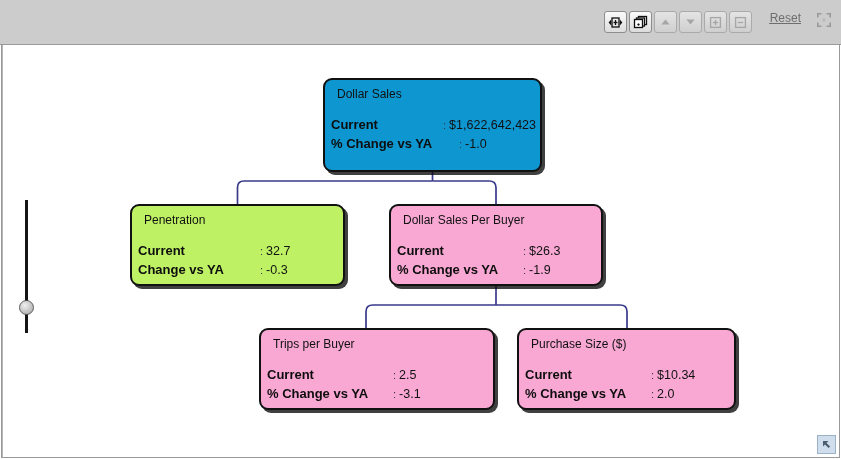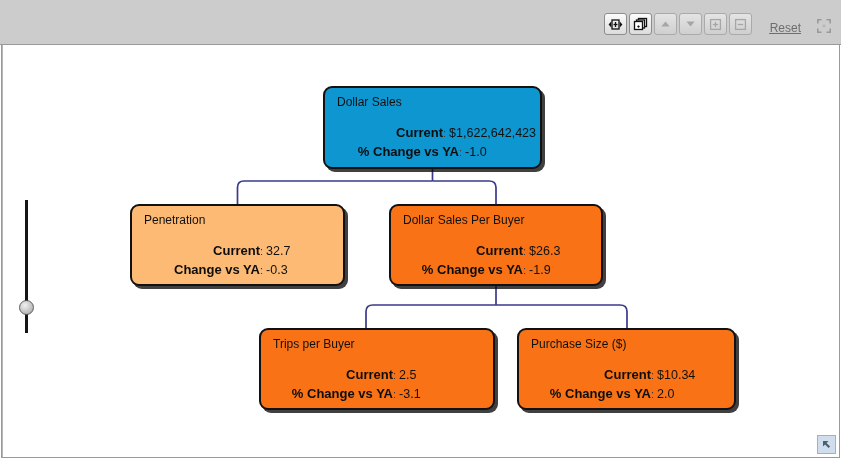--- a/index.html
+++ b/index.html
@@ -36,21 +36,21 @@
     color: #1b1b1b;
     letter-spacing: 0.1px;
     white-space: nowrap;
   }
 
   
   #toolbar {
     position: absolute;
     right: 8px; top: 11px;
     display: flex;
-    align-items: flex-end;
+    align-items: flex-start;
     height: 24px;
     text-decoration: underline;
   }
   .tb-btn {
     width: 23px; height: 22px;
     margin-right: 2px;
     border: 1px solid #8d8d8d;
     border-radius: 3px;
     background: linear-gradient(#fbfbfb, #dcdcdc);
     display: flex;
@@ -148,37 +148,36 @@
   .node-row {
     display: flex;
     align-items: baseline;
     height: 19px;
   }
   .row-label {
     font-size: 13px;
     font-weight: bold;
     color: #0d0d0d;
     white-space: nowrap;
-    text-align: right;
   }
   .row-colon {
     font-size: 11px;
     color: #3a3a3a;
     margin-right: 3px;
   }
   .row-value {
     font-size: 12.5px;
     color: #111111;
     white-space: nowrap;
   }
 
   
   .fill-blue   { background: #0e96d0; }
-  .fill-lblue  { background: #fdba74; padding-left: 28px; }
-  .fill-grey   { background: #f97316; }
+  .fill-lblue  { background: #bef264; padding-left: 28px; }
+  .fill-grey   { background: #f9a8d4; }
 
   
   #connectors {
     position: absolute;
     left: 0; top: 0;
     width: 839px; height: 413px;
     pointer-events: none;
   }
 
   
@@ -286,21 +285,21 @@
 
         <path d="M494 241 L494 260"></path>
 
         <path d="M494 260 L371 260 Q364 260 364 266.5 L364 283"></path>
 
         <path d="M494 260 L618 260 Q625 260 625 266.5 L625 283"></path>
       </g>
     </svg>
 
     <div id="nodes-layer">
-        <div class="node fill-blue" style="left: 321px; top: 41px; width: 219px; height: 83px;">
+        <div class="node fill-blue" style="left: 321px; top: 33px; width: 219px; height: 94px;">
           <div class="node-title">Dollar Sales</div>
           <div class="node-rows">
             <div class="node-row">
               <span class="row-label" style="display: inline-block; width: 128px;">Current</span>
               <span class="row-colon">:</span>
               <span class="row-value">$1,622,642,423</span>
             </div>
             <div class="node-row">
               <span class="row-label" style="display: inline-block; width: 128px;">% Change vs YA</span>
               <span class="row-colon">:</span>

